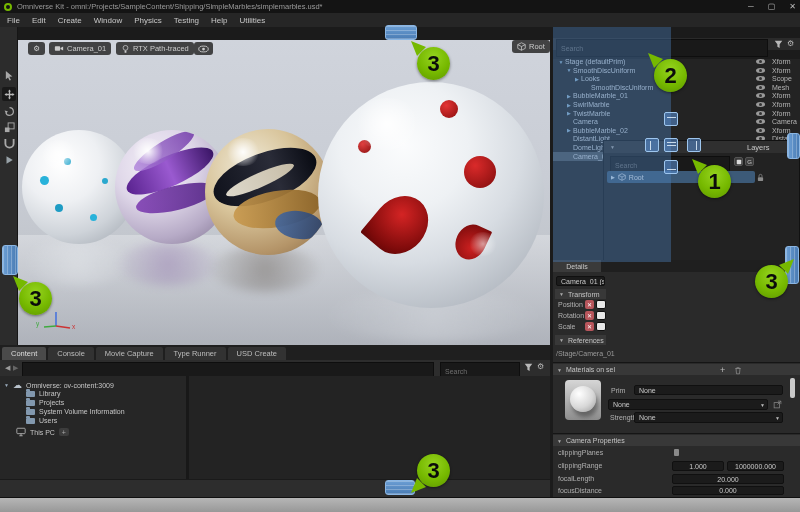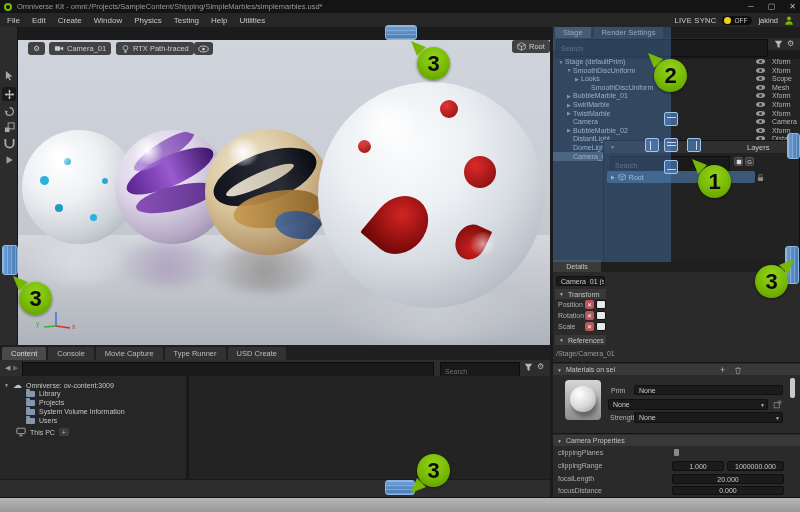--- a/index.html
+++ b/index.html
@@ -144,34 +144,20 @@
   <div class="a menubar">
     <span class="mi">File</span>
     <span class="mi">Edit</span>
     <span class="mi">Create</span>
     <span class="mi">Window</span>
     <span class="mi">Physics</span>
     <span class="mi">Testing</span>
     <span class="mi">Help</span>
     <span class="mi">Utilities</span>
   </div>
-  <div class="a menu-right">
-    <span class="livesync">LIVE SYNC</span>
-    <span class="toggle">
-      <span class="dot"></span>
-      <span class="st">OFF</span>
-    </span>
-    <span class="username">jakind</span>
-    <span>
-        <svg width="10" height="11" viewBox="0 0 12 12">
-          <circle cx="6" cy="3.5" r="2.4" fill="#76b900"></circle>
-          <path d="M1.5 11 a4.5 4.2 0 0 1 9 0 Z" fill="#76b900"></path>
-        </svg>
-      </span>
-  </div>
 
   <div class="a ltool">
     <span class="tbtn" style="top:41px">
         <svg width="11" height="11" viewBox="0 0 12 12">
           <path d="M2 1 L9.2 7 L5.8 7.4 L7.6 10.8 L6.1 11.5 L4.4 8.2 L2 10.2 Z" fill="#a8a8a8"></path>
         </svg>
       </span>
     <span class="tbtn active" style="top:60px">
         <svg width="11" height="11" viewBox="0 0 12 12">
           <path d="M6 0.5 L7.6 2.8 H6.7 V5.3 H9.2 V4.4 L11.5 6 L9.2 7.6 V6.7 H6.7 V9.2 H7.6 L6 11.5 L4.4 9.2 H5.3 V6.7 H2.8 V7.6 L0.5 6 L2.8 4.4 V5.3 H5.3 V2.8 H4.4 Z" fill="#b8b8b8"></path>
@@ -286,24 +272,20 @@
       <svg width="40" height="26" viewBox="0 0 40 26">
           <line x1="20" y1="18" x2="20" y2="4" stroke="#3a6ae0" stroke-width="1.4"></line>
           <line x1="20" y1="18" x2="34" y2="20" stroke="#cc3333" stroke-width="1.4"></line>
           <line x1="20" y1="18" x2="8" y2="19" stroke="#3faa3f" stroke-width="1.4"></line>
         </svg>
       <span class="axis-lbl" style="left:0px;top:12px;color:#3faa3f">y</span>
       <span class="axis-lbl" style="left:36px;top:15px;color:#cc3333">x</span>
     </span>
   </div>
 
-  <div class="a rtabbar">
-    <span class="rtab on">Stage</span>
-    <span class="rtab">Render Settings</span>
-  </div>
   <div class="a searchrow">
     <input class="sinput" style="left: 3px; top: 1px; width: 212px; height: 10px;" placeholder="Search">
     <span class="a" style="left:221px;top:2px">
         <svg width="9" height="9" viewBox="0 0 12 12">
           <path d="M1 1 H11 L7.5 5.5 V10.5 L4.5 9 V5.5 Z" fill="#b8b8b8"></path>
         </svg>
       </span>
     <span class="a" style="left:234px;top:1px;font-size:8px;color:#b8b8b8">⚙</span>
   </div>
   <div class="a tree-bg"></div>

